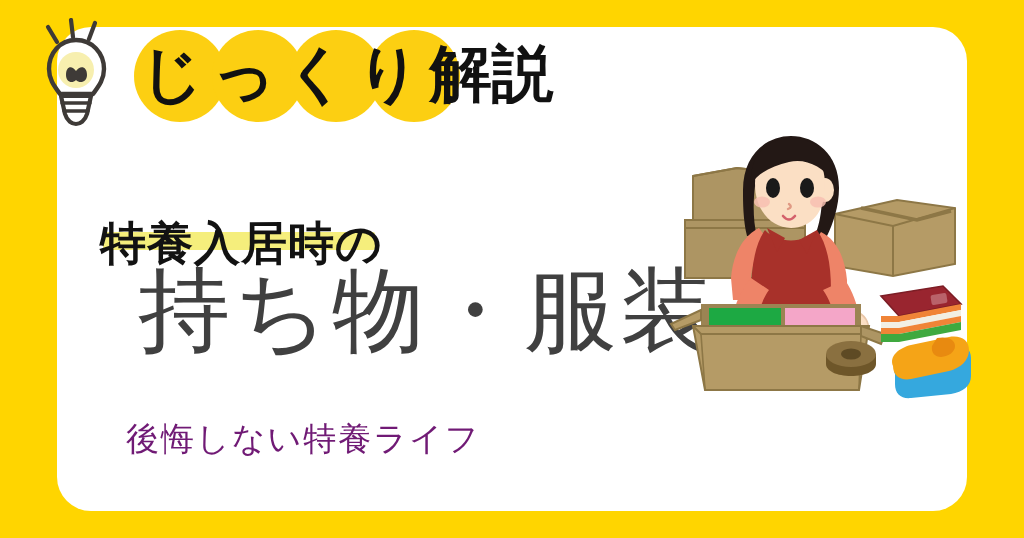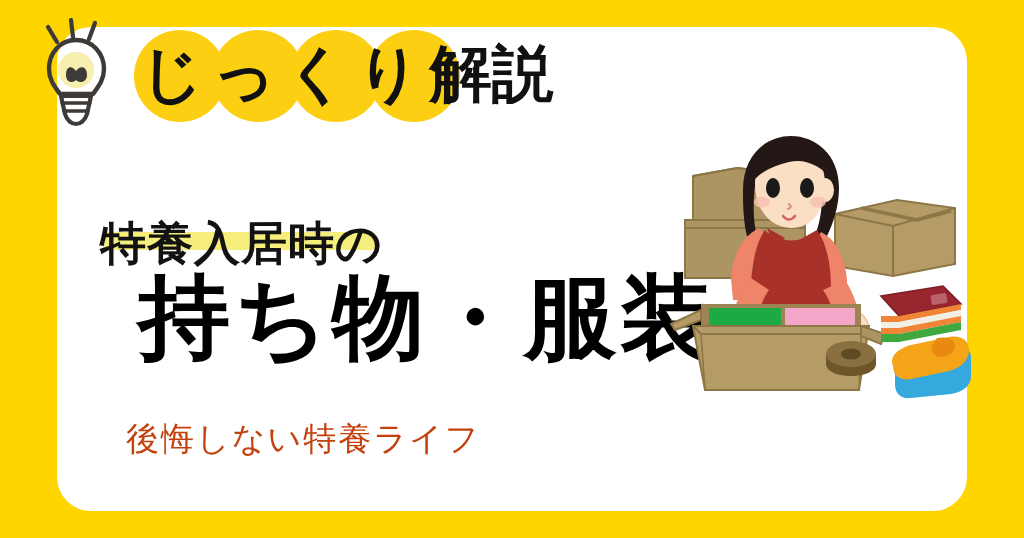--- a/index.html
+++ b/index.html
@@ -117,40 +117,40 @@
     height: 18px;
     background: #F5EE7C;
     z-index: 1;
     border-radius: 2px;
   }
 
   
   .headline {
     position: absolute;
     left: 138px;
-    top: 272px;
+    top: 265px;
     font-size: 92px;
-    font-weight: 700;
+    font-weight: 400;
     line-height: 1;
-    color: #000000;
+    color: #404040;
     letter-spacing: 4px;
     white-space: nowrap;
     -webkit-text-stroke: 3px #FFFFFF;
     paint-order: stroke fill;
   }
 
   
   .tagline {
     position: absolute;
     left: 126px;
     top: 422px;
     font-size: 33px;
     font-weight: 400;
     line-height: 1;
-    color: #c2410c;
+    color: #701a75;
     letter-spacing: 2px;
     white-space: nowrap;
   }
 
   
   .illustration {
     position: absolute;
     left: 655px;
     top: 128px;
     width: 316px;

